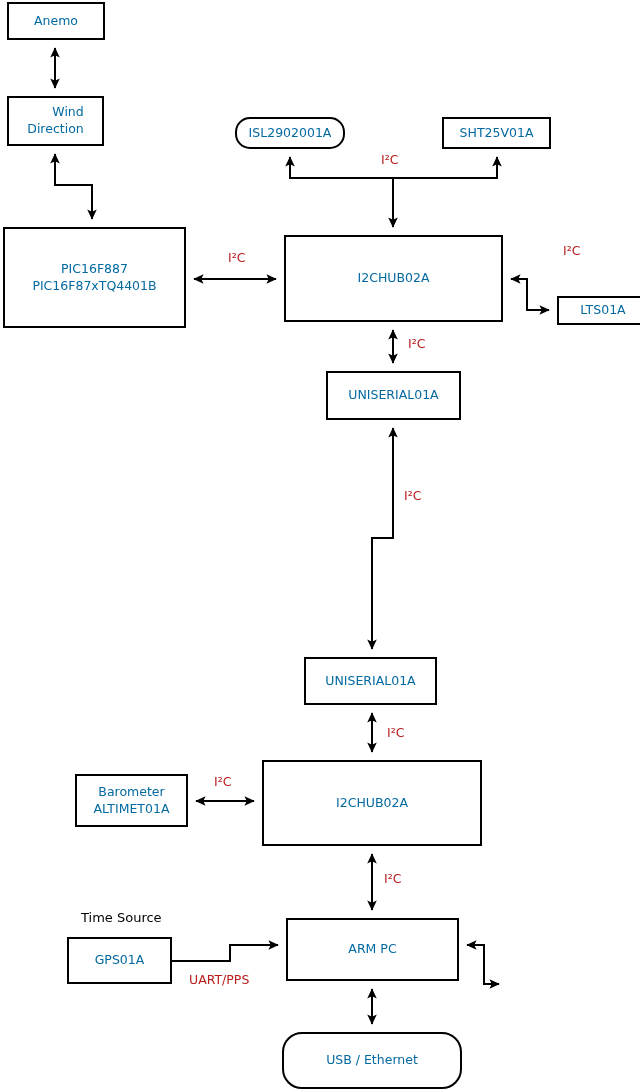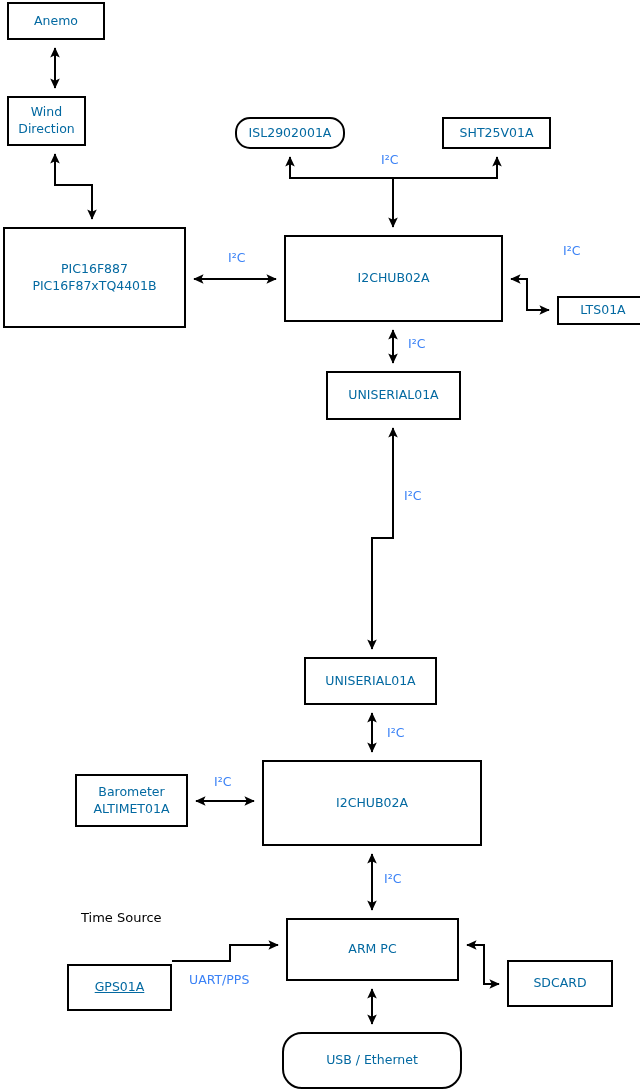--- a/index.html
+++ b/index.html
@@ -38,21 +38,21 @@
     line-height: 1.35;
     z-index: 2;
   }
   .node .label {
     display: block;
     white-space: pre-line;
     padding: 0 4px;
   }
   .wire-label {
     position: absolute;
-    color: #3b82f6;
+    color: #b91c1c;
     font-size: 12.5px;
     line-height: 1.2;
     white-space: nowrap;
     z-index: 3;
   }
   .free-label {
     position: absolute;
     color: #000000;
     font-size: 13px;
     line-height: 1.2;
@@ -100,21 +100,21 @@
       <polyline points="467,945 484,945 484,984 499,984" marker-start="url(#ah)" marker-end="url(#ah)"></polyline>
 
       <line x1="372" y1="989" x2="372" y2="1024" marker-start="url(#ah)" marker-end="url(#ah)"></line>
     </g>
   </svg>
 
   <div class="node" style="left:7px; top:2px; width:98px; height:38px;">
     <span class="label">Anemo</span>
   </div>
 
-  <div class="node" style="left:7px; top:96px; width:79px; height:50px;">
+  <div class="node" style="left:7px; top:96px; width:97px; height:50px;text-align:right;">
     <span class="label">Wind
 Direction</span>
   </div>
 
   <div class="node" style="left:3px; top:227px; width:183px; height:101px;">
     <span class="label">PIC16F887
 PIC16F87xTQ4401B</span>
   </div>
 
   <div class="node" style="left:235px; top:117px; width:110px; height:32px;border-radius:15px;">
@@ -147,27 +147,24 @@
 
   <div class="node" style="left:75px; top:774px; width:113px; height:53px;">
     <span class="label">Barometer
 ALTIMET01A</span>
   </div>
 
   <div class="node" style="left:286px; top:918px; width:173px; height:63px;">
     <span class="label">ARM PC</span>
   </div>
 
-  <div class="node" style="left:67px; top:964px; width:105px; height:47px;text-decoration:underline;">
+  <div class="node" style="left:67px; top:937px; width:105px; height:47px;">
     <span class="label">GPS01A</span>
   </div>
 
-  <div class="node" style="left:507px; top:960px; width:106px; height:47px;">
-    <span class="label">SDCARD</span>
-  </div>
 
   <div class="node" style="left:282px; top:1032px; width:180px; height:57px;border-radius:20px;">
     <span class="label">USB / Ethernet</span>
   </div>
 
   <div class="wire-label" style="left:381px; top:152px;">I²C</div>
   <div class="wire-label" style="left:228px; top:250px;">I²C</div>
   <div class="wire-label" style="left:563px; top:243px;">I²C</div>
   <div class="wire-label" style="left:408px; top:336px;">I²C</div>
   <div class="wire-label" style="left:404px; top:488px;">I²C</div>

